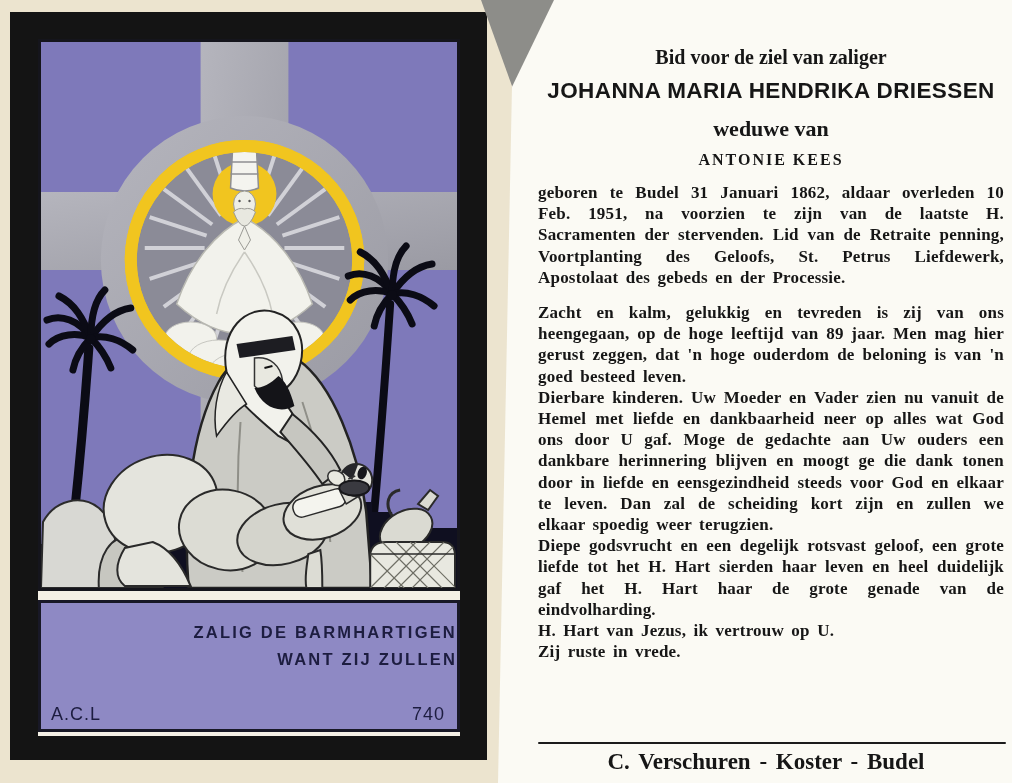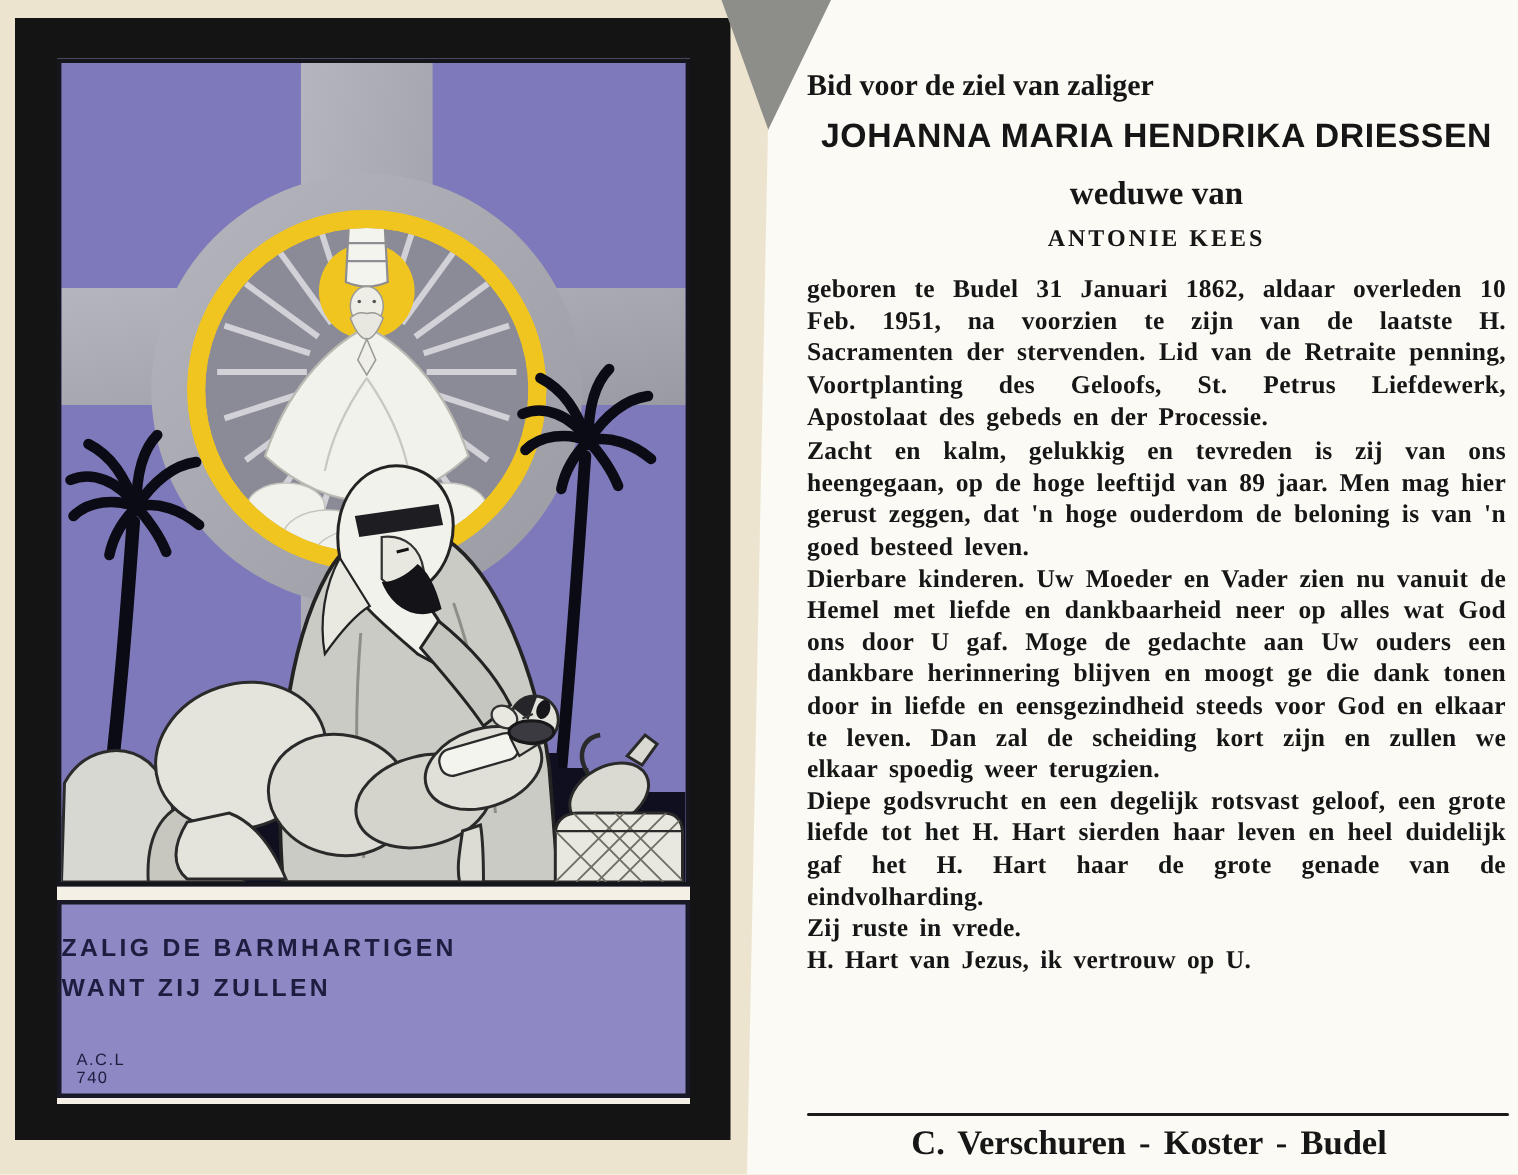--- a/index.html
+++ b/index.html
@@ -12,40 +12,40 @@
     background:#8d8d89;clip-path:polygon(478px 0,554px 0,509px 93px);}
   .card{position:absolute;left:0;top:0;width:516px;height:783px;background:#ece4cf;
     clip-path:polygon(0 0,481px 0,512px 86px,498px 783px,0 783px);}
   .frame{position:absolute;left:10px;top:12px;width:477px;height:748px;background:#141414;}
   .frame-inner{position:absolute;left:28px;top:27px;right:27px;bottom:24px;background:#f4f0e5;}
   .art-box{box-sizing:border-box;width:100%;height:552px;border:3px solid #15151c;background:#7e79ba;}
   .art-box svg{display:block;width:100%;height:100%;}
 
   .caption-box{box-sizing:border-box;position:relative;margin-top:9px;width:100%;height:132px;
     border:3px solid #181826;background:#8e89c4;}
-  .caption-lines{padding-top:16px;text-align:left;
+  .caption-lines{padding-top:16px;text-align:right;
     font-family:"Liberation Sans",sans-serif;font-weight:700;font-size:16.5px;line-height:27px;
     letter-spacing:2.2px;color:#1d1d40;}
   .caption-footer{position:absolute;left:10px;right:12px;bottom:4px;display:flex;
     justify-content:space-between;font-family:"Liberation Sans",sans-serif;
-    font-size:11px;letter-spacing:1px;color:#1d1d40;flex-direction:column;}
+    font-size:18px;letter-spacing:1px;color:#1d1d40;}
 
   
   .right-pane{position:absolute;left:522px;top:0;width:488px;height:783px;
     display:flex;flex-direction:column;padding:0;box-sizing:border-box;}
   .text-col{padding:0 6px 0 16px;}
-  .intro{margin-top:46px;text-align:left;font-weight:700;font-size:20px;}
+  .intro{margin-top:46px;text-align:center;font-weight:700;font-size:20px;}
   .name{margin-top:9px;text-align:center;font-family:Liberation Sans, sans-serif;
     font-weight:700;font-size:22.5px;letter-spacing:.4px;}
   .relation{margin-top:12px;text-align:center;font-weight:700;font-size:22px;}
   .spouse{margin-top:9px;text-align:center;font-weight:700;font-size:16px;letter-spacing:2px;}
   .body-text p{margin:0;font-weight:700;font-size:17px;line-height:21.2px;
     text-align:justify;word-spacing:3px;letter-spacing:.2px;}
   .body-text p.first{margin-top:13px;}
-  .body-text p.gap{margin-top:2px;}
+  .body-text p.gap{margin-top:14px;}
   .closing{margin:0;font-weight:700;font-size:17px;line-height:21.2px;}
   .flex-spacer{flex:1;}
   .rule{height:2px;background:#1b1b1b;margin:0 4px 0 16px;border-radius:1px;}
   .printer{margin:5px 0 8px 0;text-align:center;font-weight:700;font-size:23px;word-spacing:3px;}
 </style>
 </head>
 <body>
 
 <div class="stage">
 
@@ -233,22 +233,22 @@
     <div class="text-col">
       <div class="intro">Bid voor de ziel van zaliger</div>
       <div class="name">JOHANNA MARIA HENDRIKA DRIESSEN</div>
       <div class="relation">weduwe van</div>
       <div class="spouse">ANTONIE KEES</div>
       <div class="body-text">
         <p class="first">geboren te Budel 31 Januari 1862, aldaar overleden 10 Feb. 1951, na voorzien te zijn van de laatste H. Sacramenten der stervenden. Lid van de Retraite penning, Voortplanting des Geloofs, St. Petrus Liefdewerk, Apostolaat des gebeds en der Processie.</p>
         <p class="gap">Zacht en kalm, gelukkig en tevreden is zij van ons heengegaan, op de hoge leeftijd van 89 jaar. Men mag hier gerust zeggen, dat 'n hoge ouderdom de beloning is van 'n goed besteed leven.</p>
         <p>Dierbare kinderen. Uw Moeder en Vader zien nu vanuit de Hemel met liefde en dankbaarheid neer op alles wat God ons door U gaf. Moge de gedachte aan Uw ouders een dankbare herinnering blijven en moogt ge die dank tonen door in liefde en eensgezindheid steeds voor God en elkaar te leven. Dan zal de scheiding kort zijn en zullen we elkaar spoedig weer terugzien.</p>
         <p>Diepe godsvrucht en een degelijk rotsvast geloof, een grote liefde tot het H. Hart sierden haar leven en heel duidelijk gaf het H. Hart haar de grote genade van de eindvolharding.</p>
+        <p class="closing">H. Hart van Jezus, ik vertrouw op U.</p>
         <p class="closing">Zij ruste in vrede.</p>
-        <p class="closing">H. Hart van Jezus, ik vertrouw op U.</p>
       </div>
     </div>
     <div class="flex-spacer"></div>
     <div class="rule"></div>
     <div class="printer">C. Verschuren - Koster - Budel</div>
   </div>
 
 </div>
 
 </body></html>

